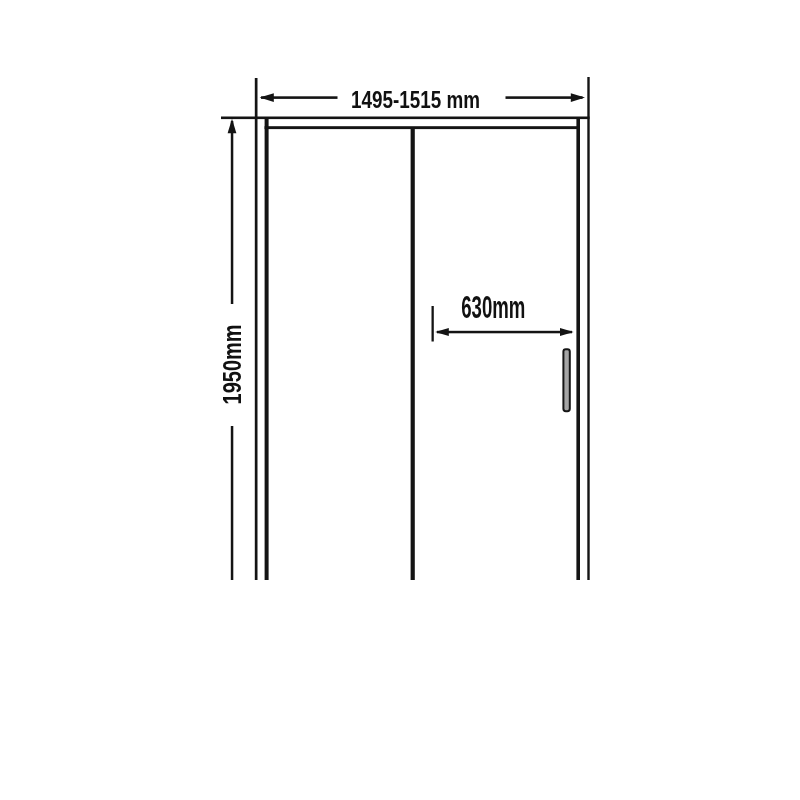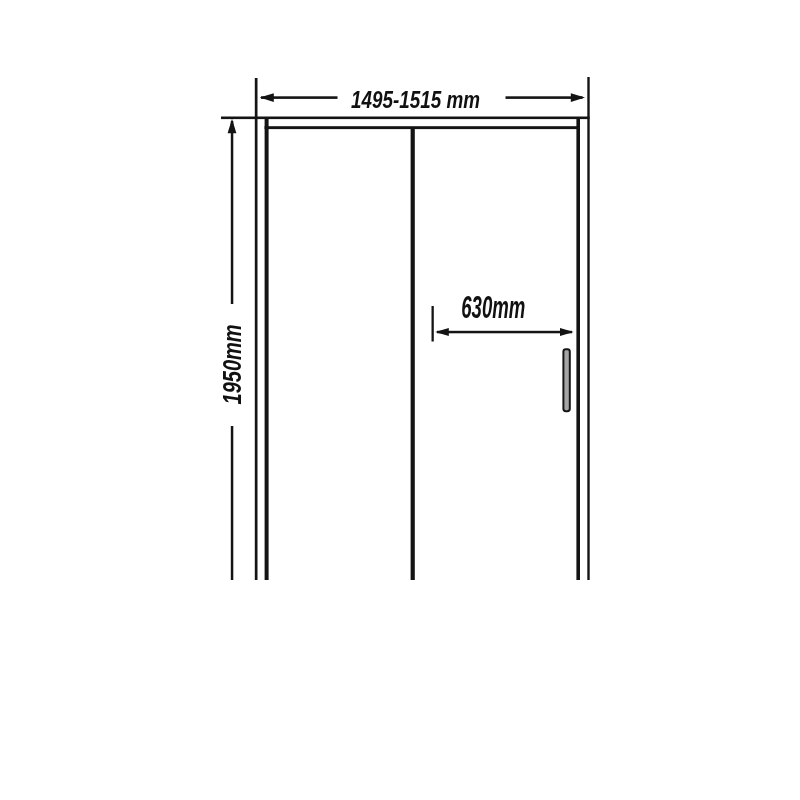--- a/index.html
+++ b/index.html
@@ -1,16 +1,16 @@
 <!DOCTYPE html>
 <html><head>
 <meta charset="utf-8">
 <style>
   html,body{margin:0;padding:0;background:#ffffff;}
-  .page{position:relative;width:800px;height:580px;background:#ffffff;overflow:hidden;font-style:italic;}
+  .page{position:relative;width:800px;height:580px;background:#ffffff;overflow:hidden;}
   .page svg{filter:blur(0.45px);}
   svg text{font-family:"Liberation Sans",sans-serif;font-weight:bold;}
   .dim{fill:#111111;filter:grayscale(1);}
   .logo{fill:#5b7f8d;}
 </style>
 </head>
 <body>
 
 <div class="page">
 <svg width="800" height="800" viewBox="0 0 800 800" xmlns="http://www.w3.org/2000/svg">

